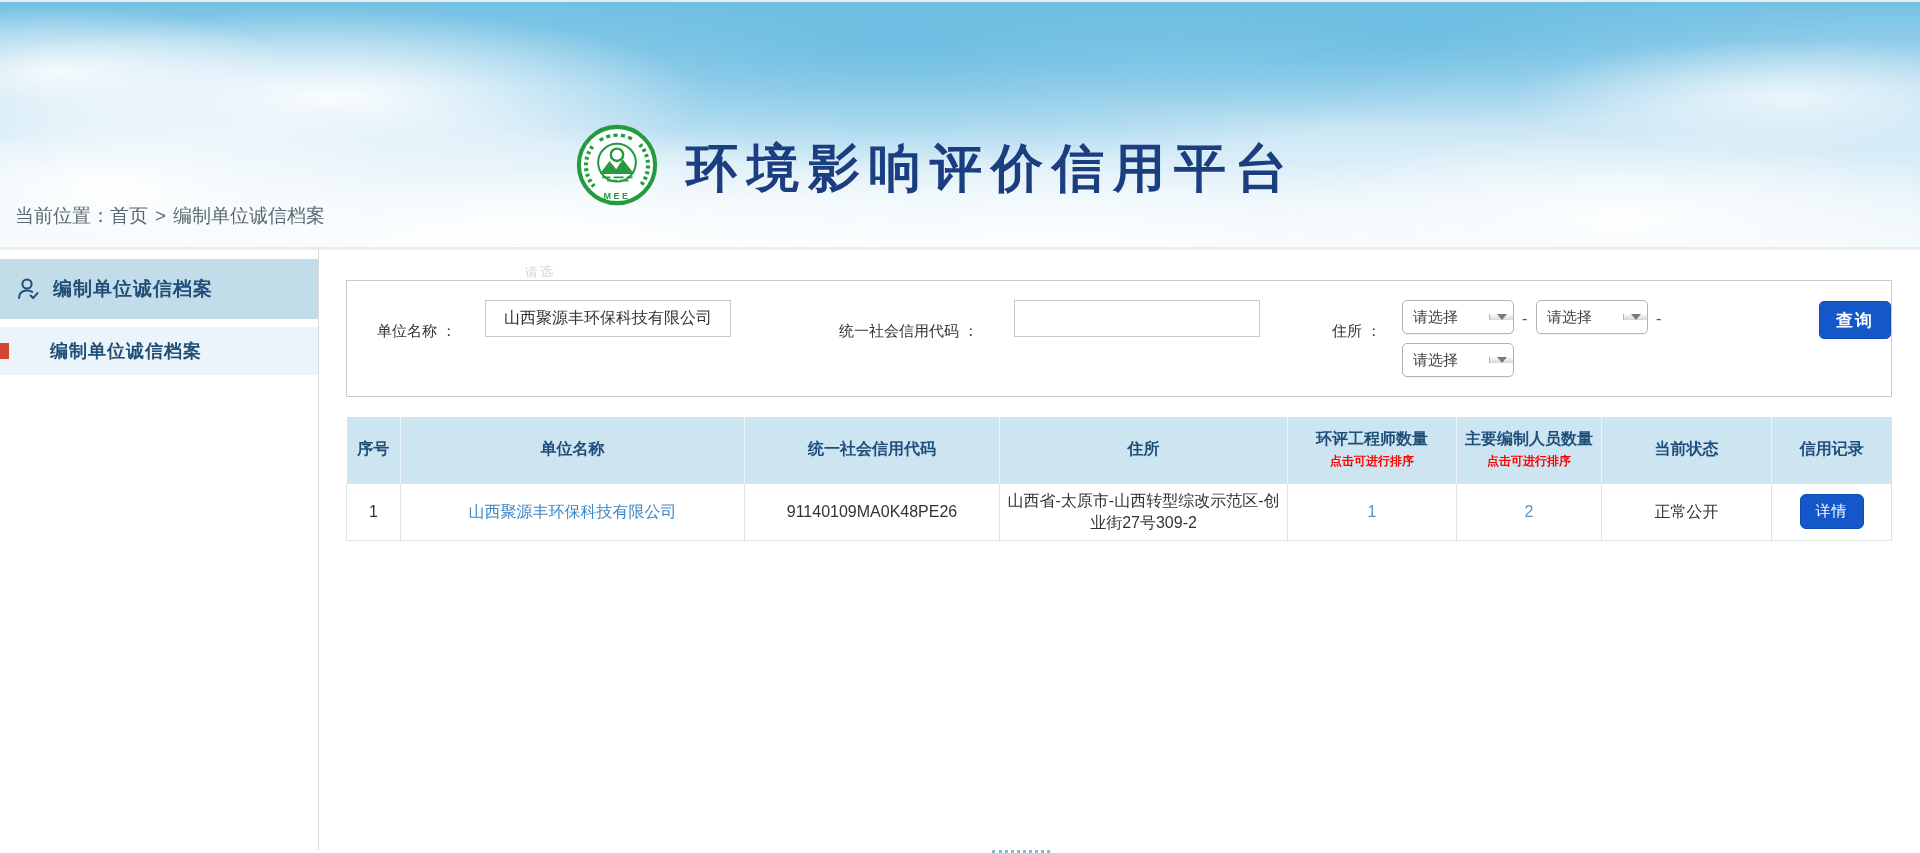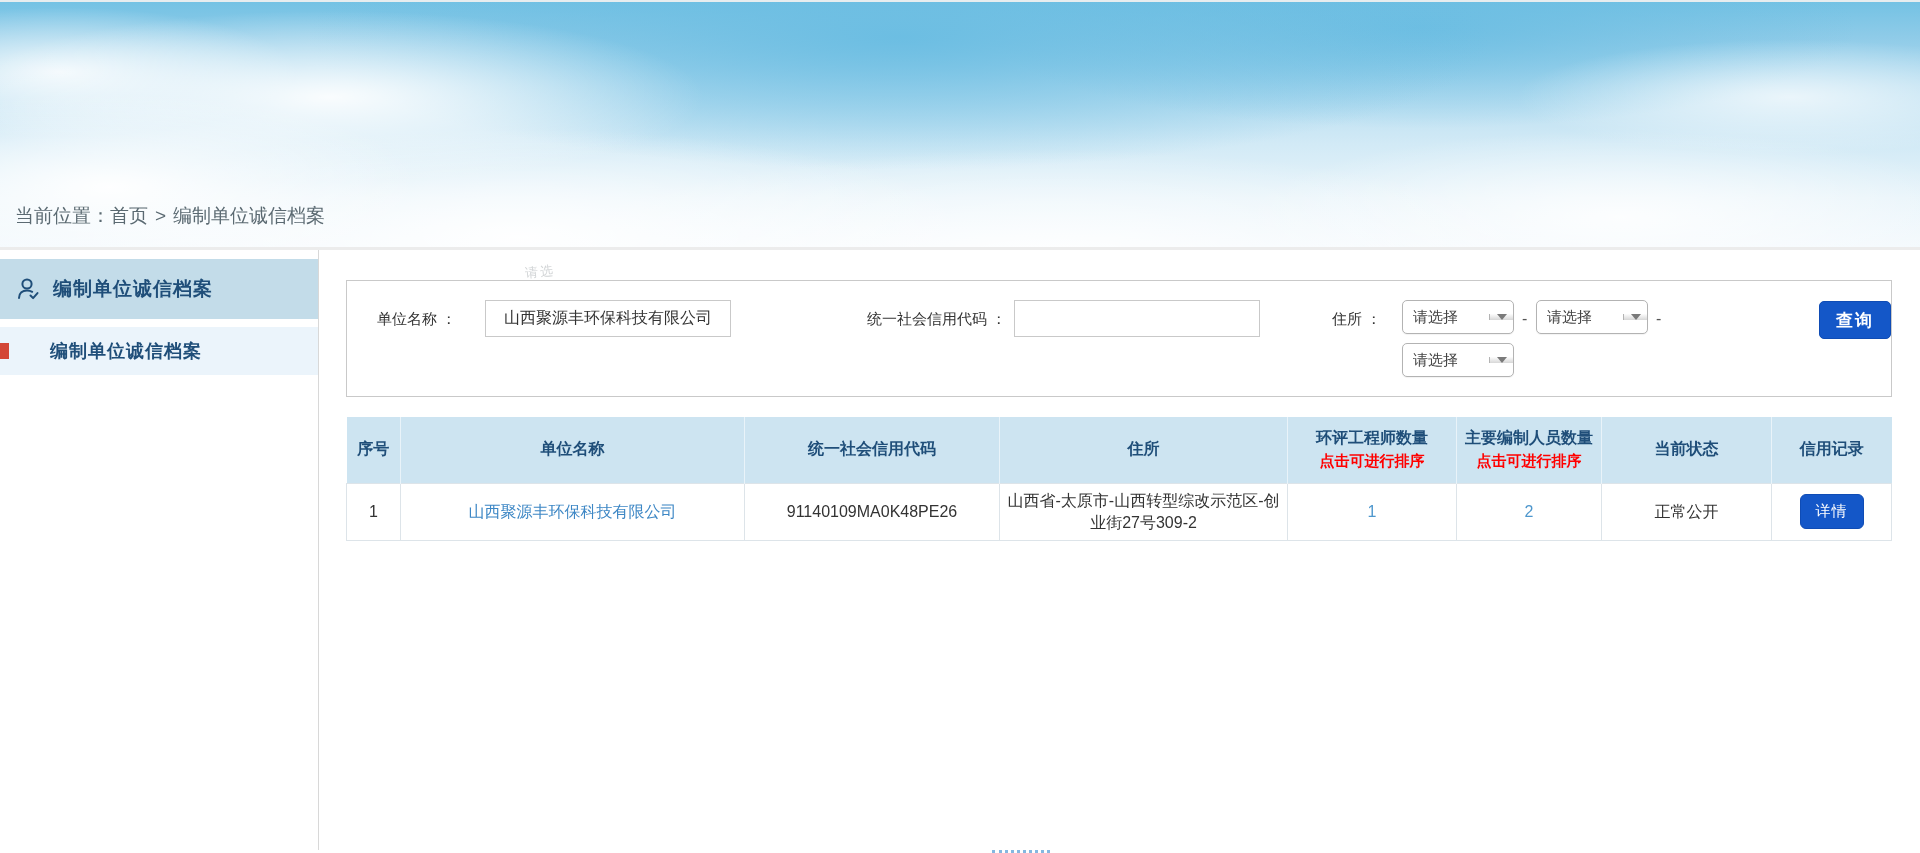--- a/index.html
+++ b/index.html
@@ -46,21 +46,21 @@
     display:flex; align-items:center; cursor:pointer;
   }
   .side-item-marker { position:absolute; left:0; top:16px; width:9px; height:16px; background:#d34636; }
   .side-item-label { margin-left:50px; font-size:18px; font-weight:bold; color:#1f4e79; letter-spacing:1px; }
 
   .main { flex:1; padding:30px 29px 0 27px; position:relative; }
 
   
   .panel { position:relative; height:117px; border:1px solid #c9c9c9; background:#fff; }
   .ghost { position:absolute; left:178px; top:-18px; font-size:13px; color:#9aa0a4; opacity:.45; letter-spacing:2px; transform:rotate(-6deg); }
-  .f-label { position:absolute; top:20px; height:36px; line-height:36px; font-size:15px; color:#333; white-space:nowrap; }
+  .f-label { position:absolute; top:32px; height:36px; line-height:36px; font-size:15px; color:#333; white-space:nowrap; }
   .f-input {
     position:absolute; top:19px; width:246px; height:37px; border:1px solid #c9c9c9;
     font-size:16px; color:#333; text-align:center; outline:none; background:#fff;
     font-family:"Liberation Sans", sans-serif;
   }
   .sel {
     position:absolute; width:112px; height:34px; border:1px solid #b3b3b3; border-radius:5px;
     background:#fff; display:flex; align-items:center; cursor:pointer; overflow:hidden;
     box-shadow:0 1px 1px rgba(0,0,0,.05);
   }
@@ -78,41 +78,55 @@
   }
 
   
   .tbl { width:100%; margin-top:20px; border-collapse:collapse; table-layout:fixed; }
   .tbl thead th {
     background:#cde4f1; color:#1f4e79; font-size:16px; font-weight:bold;
     height:66px; text-align:center; border-right:1px solid #e9f3f9; vertical-align:middle;
   }
   .tbl thead th:last-child { border-right:none; }
   .tbl thead th.sortable { cursor:pointer; }
-  .th-sub { display:block; color:#f00; font-size:15px; font-weight:bold; margin-top:3px; }
+  .th-sub { display:block; color:#f00; font-size:12px; font-weight:bold; margin-top:3px; }
   .tbl tbody td {
     height:57px; background:#fff; text-align:center; font-size:16px; color:#333;
     border:1px solid #dde4e9; vertical-align:middle; line-height:1.35; padding:0 4px;
   }
   .cell-link { color:#3d87c5; text-decoration:none; cursor:pointer; }
   .num-link { color:#4e97cd; text-decoration:none; cursor:pointer; }
   .detail-btn {
     display:inline-block; background:#1457c8; border:1px solid #0f4cb5; color:#fff;
     font-size:15px; font-weight:normal; padding:7px 15px; border-radius:6px; cursor:pointer;
     font-family:"Liberation Sans", sans-serif; letter-spacing:1px;
   }
   .bottom-artifact { position:absolute; left:992px; top:846px; width:58px; height:7px;
     border-bottom:3px dotted #5b9fd6; opacity:.75; }
 </style>
 </head>
 <body>
 
 <div class="page">
 
   <header class="sky">
+    <div class="brand">
+      <svg width="82" height="87" viewBox="0 0 100 106">
+        <circle cx="50" cy="50" r="46.5" fill="#ffffff" fill-opacity="0.92" stroke="#259b3e" stroke-width="5"></circle>
+        <path d="M22 76 A38 38 0 0 1 22 25" fill="none" stroke="#259b3e" stroke-width="5" stroke-dasharray="3.5 3.5"></path>
+        <path d="M78 25 A38 38 0 0 1 78 76" fill="none" stroke="#259b3e" stroke-width="5" stroke-dasharray="3.5 3.5"></path>
+        <path d="M29 20 A37 37 0 0 1 71 20" fill="none" stroke="#259b3e" stroke-width="4" stroke-dasharray="5 4"></path>
+        <circle cx="50" cy="47" r="23" fill="#ffffff" stroke="#259b3e" stroke-width="2.5"></circle>
+        <circle cx="50" cy="37.5" r="7.5" fill="#ffffff" stroke="#259b3e" stroke-width="3"></circle>
+        <path d="M29 61 L41 45 L49 55 L57 43 L71 61 Z" fill="#259b3e"></path>
+        <path d="M32 65 h10 M46 65 h12 M62 65 h7 M38 69 h12 M54 69 h10" stroke="#259b3e" stroke-width="2.2"></path>
+        <text x="50" y="91" text-anchor="middle" font-size="11" font-weight="bold" fill="#259b3e" letter-spacing="3">MEE</text>
+      </svg>
+      <div class="brand-title">环境影响评价信用平台</div>
+    </div>
     <div class="breadcrumb">
       <span>当前位置：</span><a>首页</a><span class="crumb-sep">&gt;</span><span>编制单位诚信档案</span>
     </div>
   </header>
 
   <div class="body-wrap">
 
     <aside class="sidebar">
       <div class="side-head">
         <svg width="26" height="26" viewBox="0 0 26 26">
@@ -129,21 +143,21 @@
     </aside>
 
     <main class="main">
 
       <section class="panel">
         <span class="ghost">请选</span>
 
         <label class="f-label" style="left:30px;">单位名称 ：</label>
         <input class="f-input" style="left: 138px;" type="text" value="山西聚源丰环保科技有限公司">
 
-        <label class="f-label" style="left:492px;margin-left:28px;">统一社会信用代码 ：</label>
+        <label class="f-label" style="left:492px;">统一社会信用代码 ：</label>
         <input class="f-input" style="left: 667px;" type="text" value="">
 
         <label class="f-label" style="left:985px;">住所 ：</label>
 
         <div class="sel" style="left:1055px; top:19px;">
           <span class="sel-txt">请选择</span>
           <span class="sel-arrow">
               <span class="tri"></span>
             </span>
         </div>

